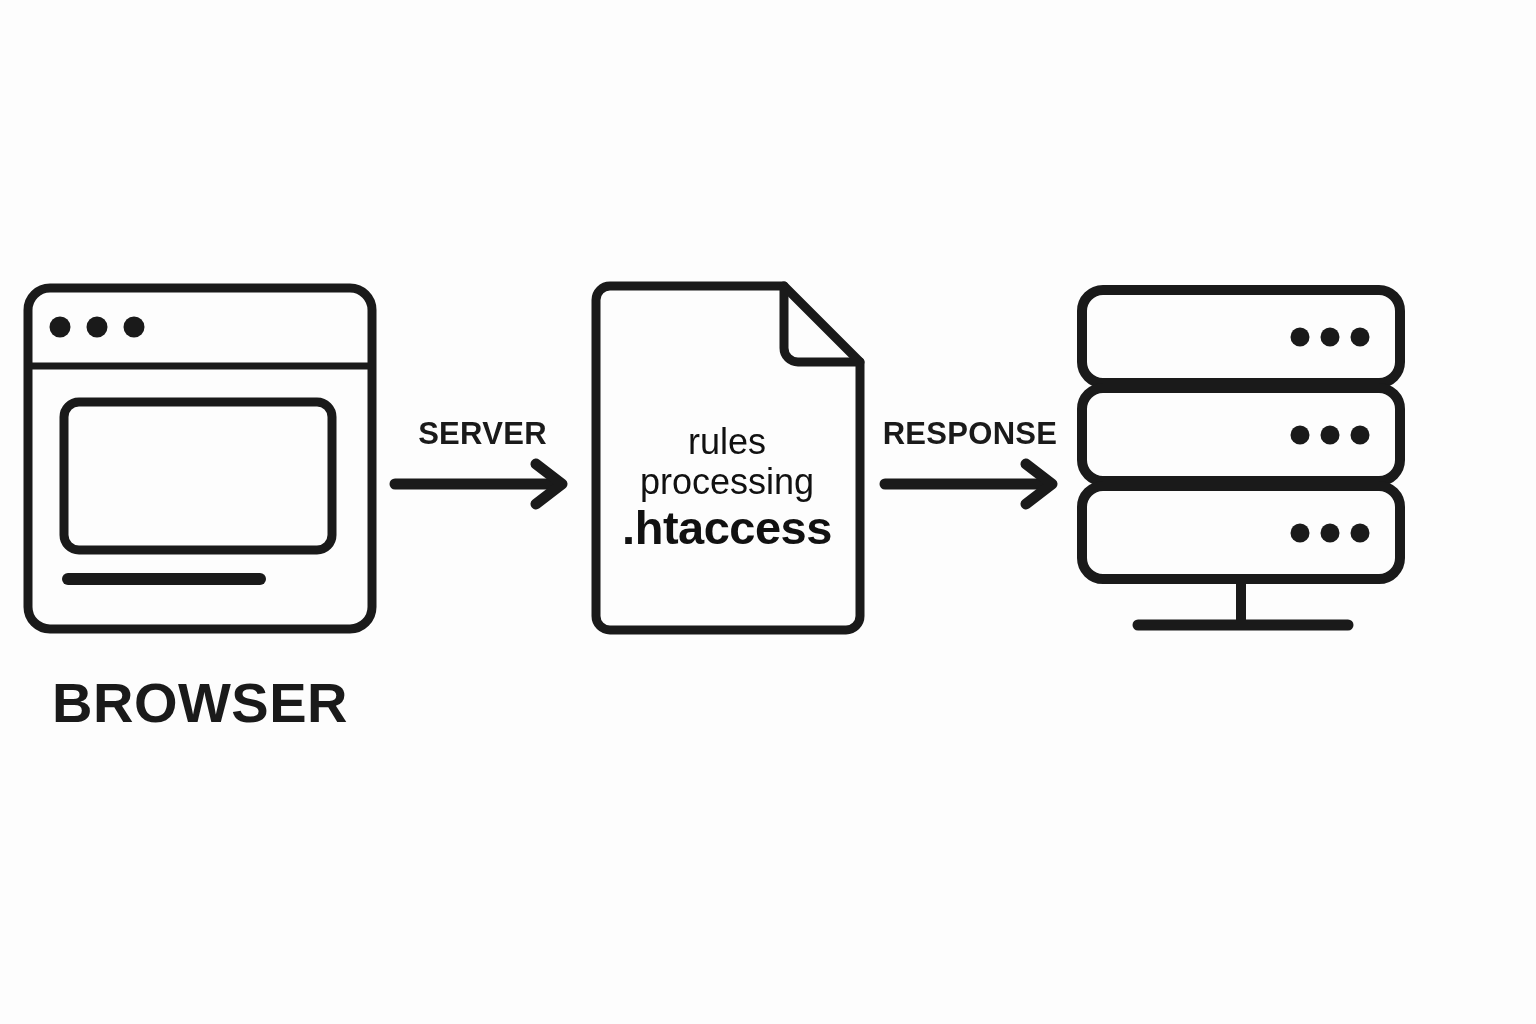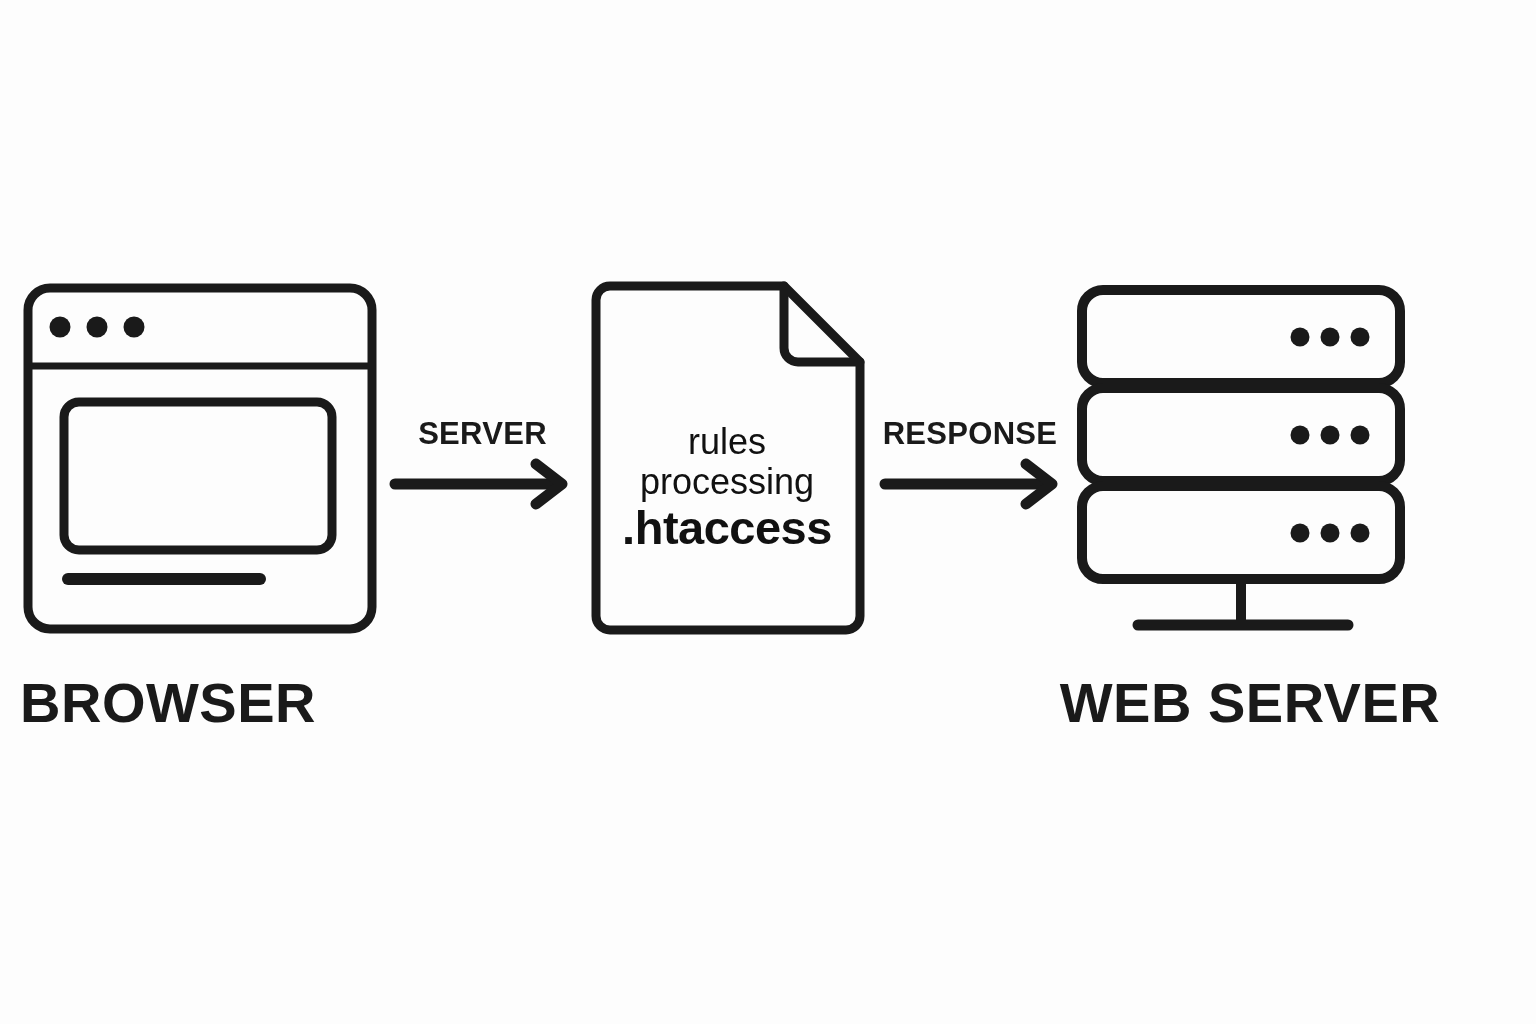--- a/index.html
+++ b/index.html
@@ -24,21 +24,21 @@
   
   .caption {
     position: absolute;
     font-weight: bold;
     color: #1a1a1a;
     letter-spacing: 0.5px;
     white-space: nowrap;
     font-size: 56px;
     line-height: 1;
   }
-  #browser-caption { left: 0px;    top: 675px; width: 400px;  text-align: left; margin-left: 20px; }
+  #browser-caption { left: 0px;    top: 675px; width: 400px;  text-align: center; }
   #server-caption  { left: 1040px; top: 675px; width: 420px;  text-align: center; }
 
   
   .edge-label {
     position: absolute;
     font-size: 31px;
     font-weight: bold;
     color: #1a1a1a;
     letter-spacing: 0.3px;
     white-space: nowrap;
@@ -152,15 +152,14 @@
       <circle cx="230" cy="253" r="9.5" fill="#1a1a1a"></circle>
       <circle cx="260" cy="253" r="9.5" fill="#1a1a1a"></circle>
       <circle cx="290" cy="253" r="9.5" fill="#1a1a1a"></circle>
 
       <line x1="171" y1="299" x2="171" y2="343" stroke="#1a1a1a" stroke-width="10"></line>
 
       <line x1="68" y1="345" x2="278" y2="345" stroke="#1a1a1a" stroke-width="11" stroke-linecap="round"></line>
     </svg>
   </div>
 
-  <div class="caption" id="server-caption">WEB SERVER</div>
 
 </div>
 
 </body></html>

